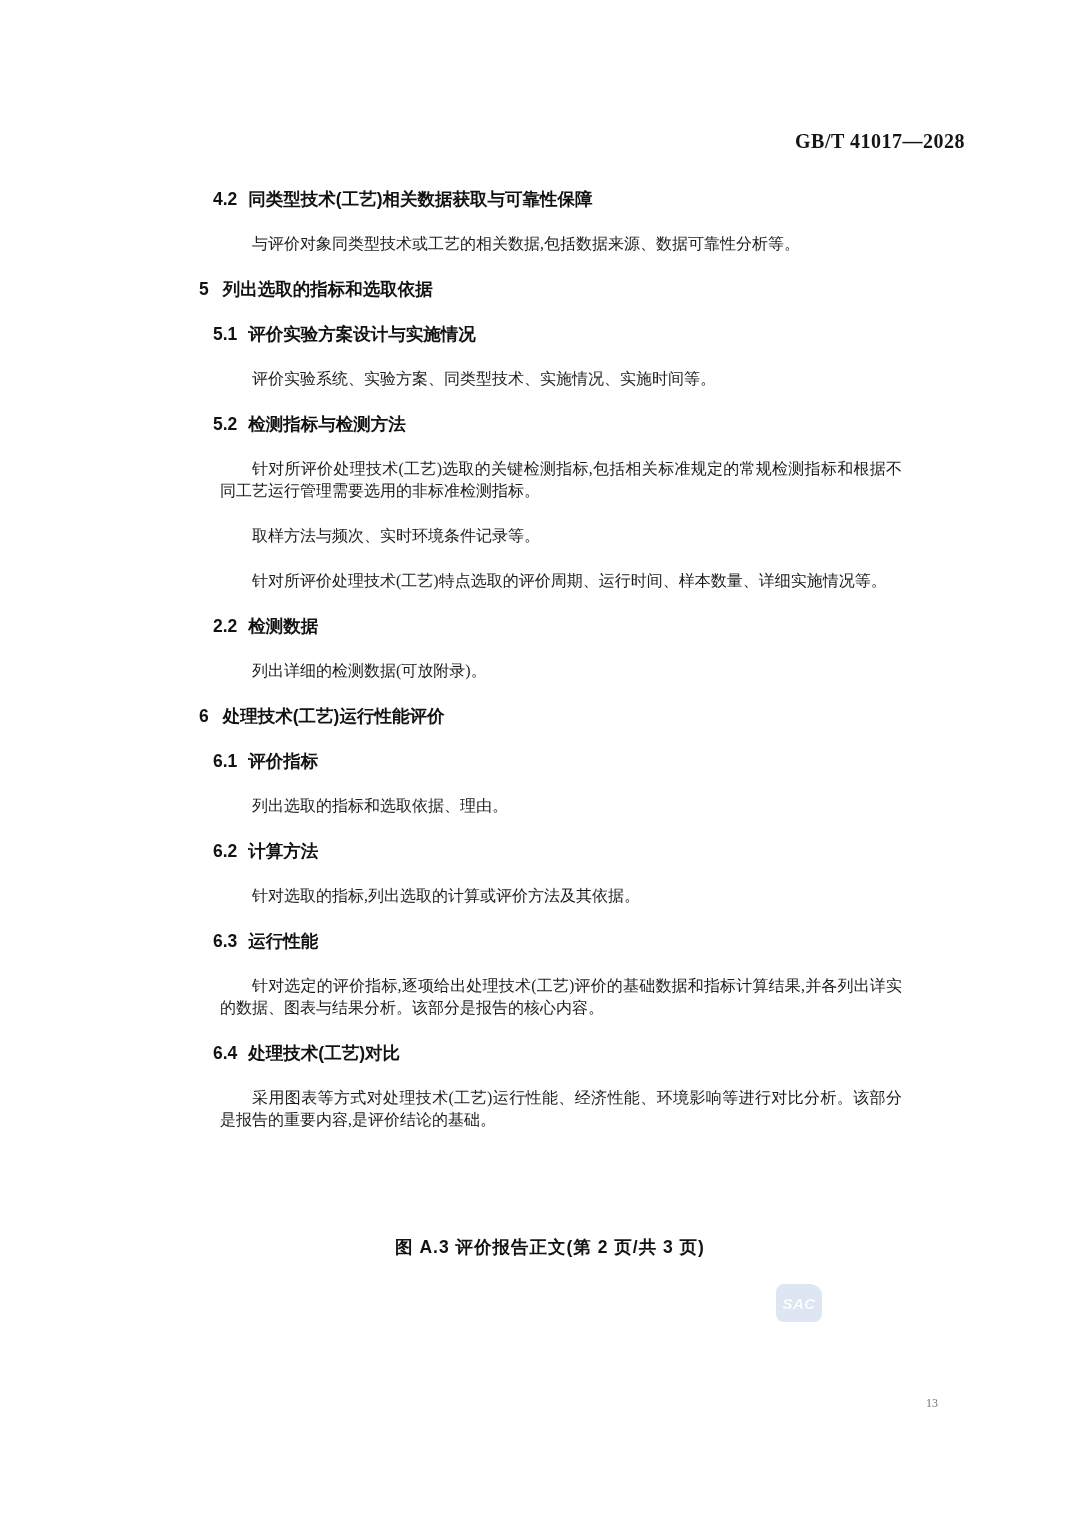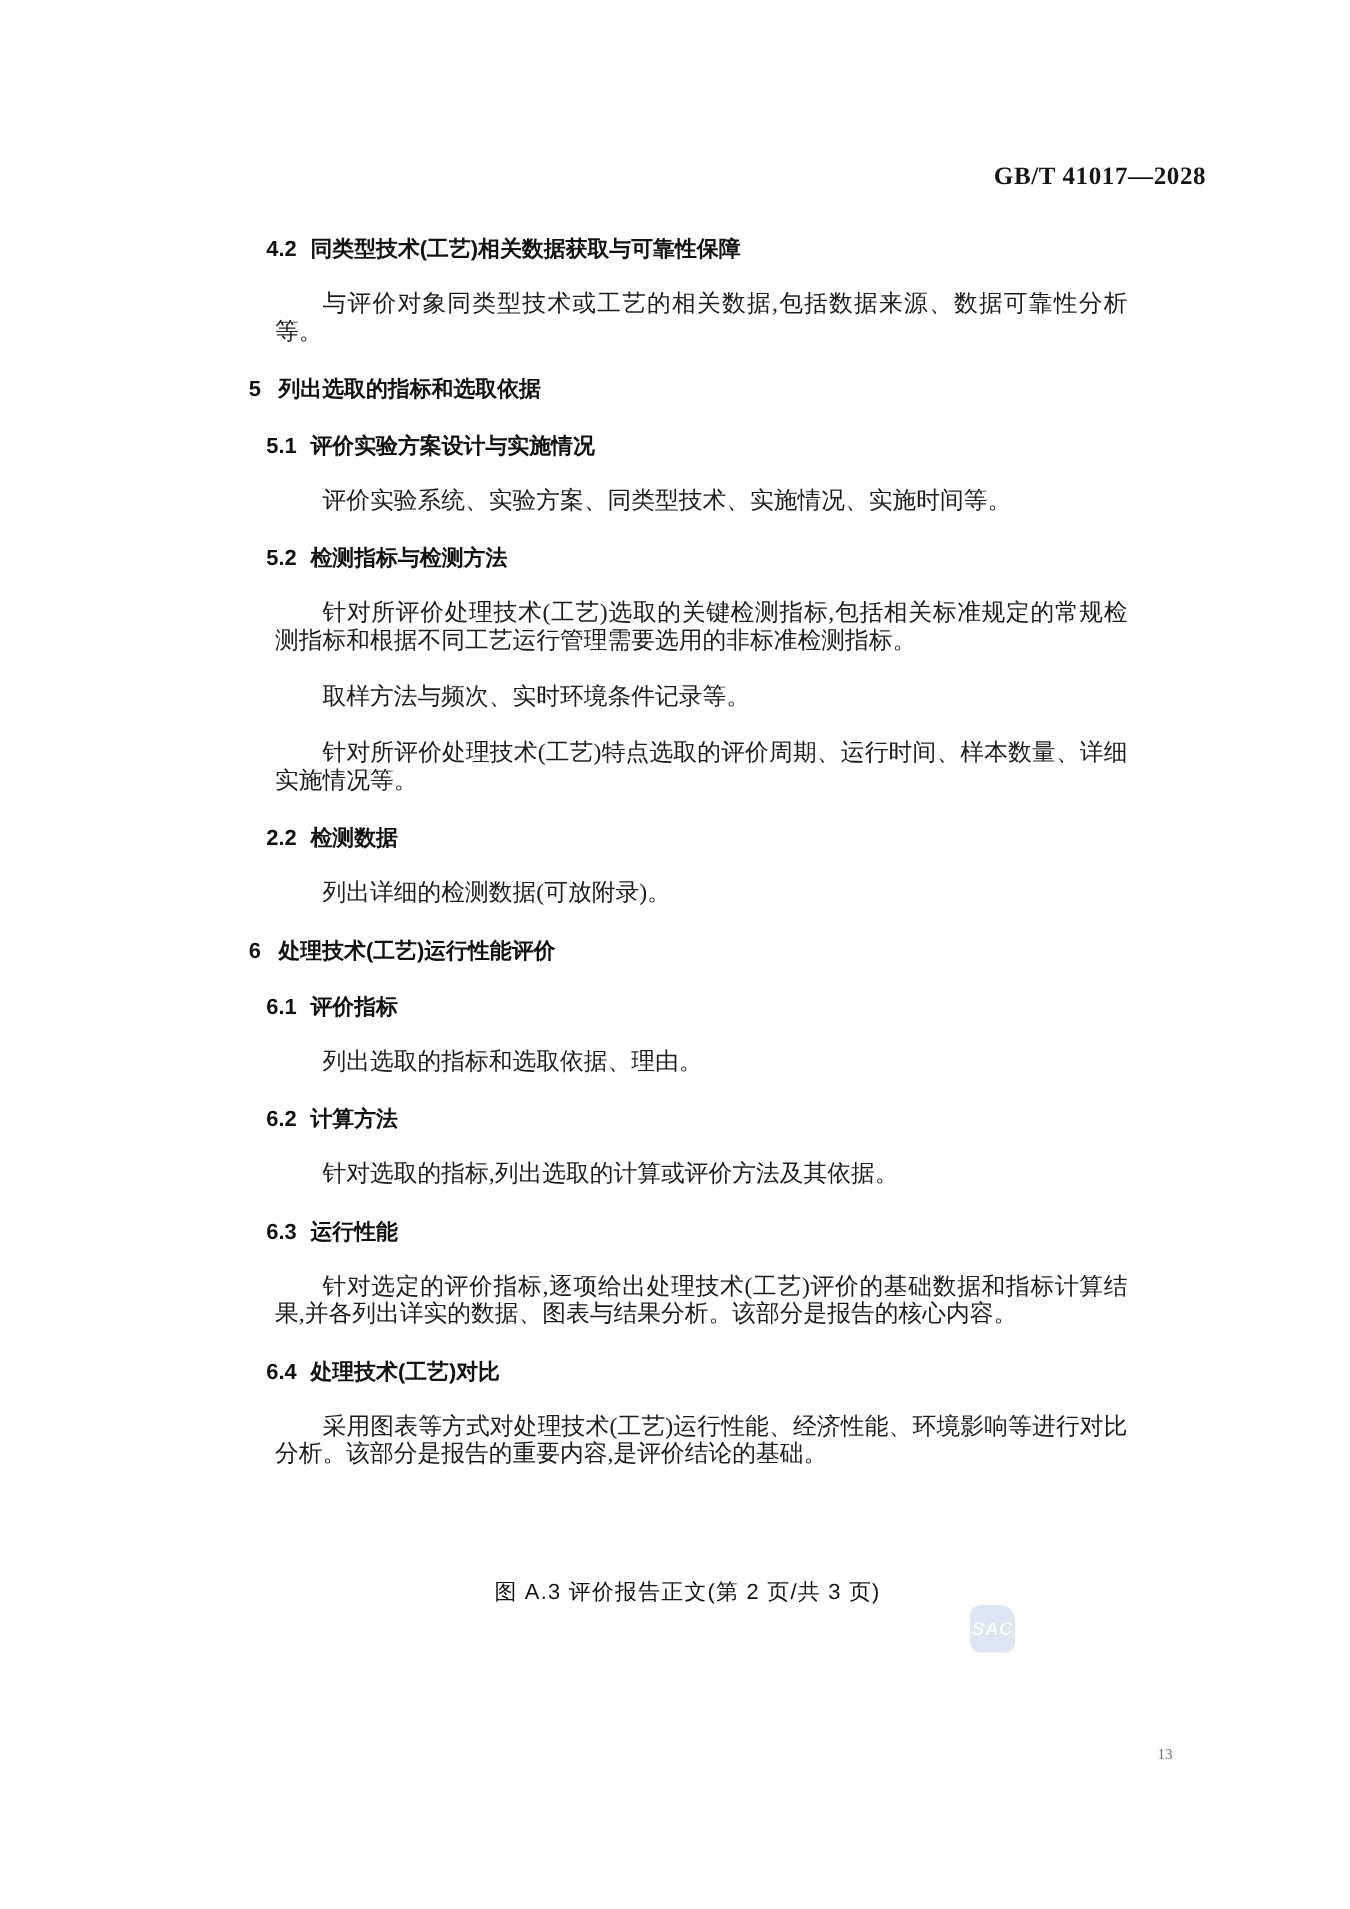--- a/index.html
+++ b/index.html
@@ -24,56 +24,56 @@
   }
   .content {
     position: absolute;
     left: 220px;
     top: 188px;
     width: 682px;
   }
   .block {
     margin: 0 0 23px 0;
     line-height: 22px;
-    font-size: 19px;
+    font-size: 16px;
   }
   .h1, .h2 {
     font-family: "Liberation Sans", sans-serif;
     font-weight: 700;
     font-size: 17.5px;
     color: #121212;
     white-space: nowrap;
   }
   .h1 { margin-left: -21px; }
   .h2 { margin-left: -7px; }
   .h1 .num { margin-right: 14px; }
   .h2 .num { margin-right: 11px; }
   .p {
     text-align: justify;
     text-indent: 2em;
     color: #1c1c1c;
   }
   .figure-caption {
     position: absolute;
-    top: 1262px;
+    top: 1236px;
     left: 220px;
     width: 660px;
     text-align: center;
     font-family: "Liberation Sans", sans-serif;
-    font-weight: 400;
+    font-weight: 700;
     font-size: 17.5px;
     line-height: 22px;
     color: #121212;
     letter-spacing: 1px;
   }
   .watermark {
     position: absolute;
     left: 776px;
     top: 1284px;
-    width: 36px;
+    width: 46px;
     height: 38px;
     background: #dfe6f3;
     border-radius: 8px 12px 8px 8px;
     display: flex;
     align-items: center;
     justify-content: center;
     font-family: "Liberation Sans", sans-serif;
     font-style: italic;
     font-weight: 700;
     font-size: 15px;

